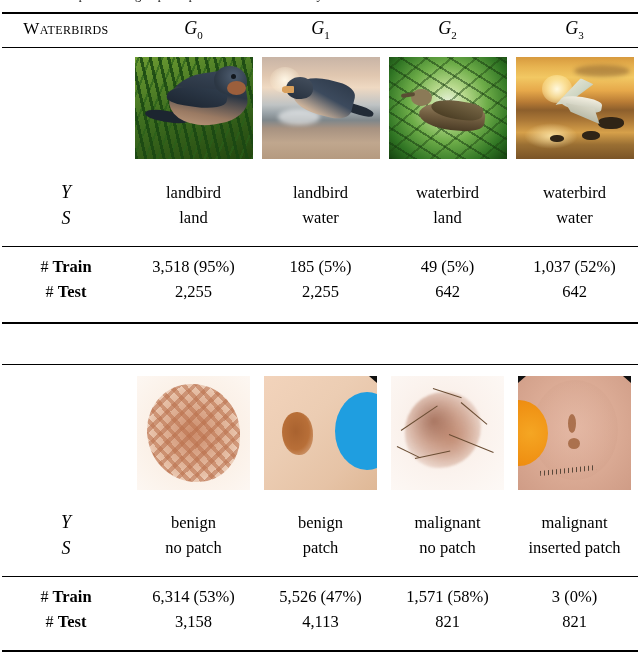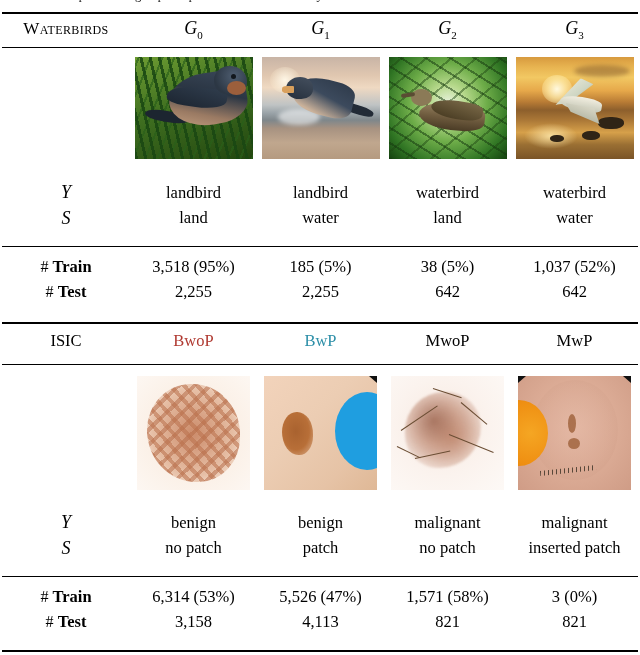--- a/index.html
+++ b/index.html
@@ -474,59 +474,38 @@
 
   <table class="tbl" style="top:257px;">
     <tbody>
         <tr>
       <td class="rowlab">
         <span class="hash">#</span>
         <span class="bold">Train</span>
       </td>
       <td class="col">3,518 (95%)</td>
       <td class="col">185 (5%)</td>
-      <td class="col">38 (5%)</td>
+      <td class="col">49 (5%)</td>
       <td class="col">1,037 (52%)</td>
     </tr>
     <tr style="height:30px;">
       <td class="rowlab">
         <span class="hash">#</span>
         <span class="bold">Test</span>
       </td>
       <td class="col">2,255</td>
       <td class="col">2,255</td>
       <td class="col">642</td>
       <td class="col">642</td>
     </tr>
   </tbody>
     </table>
 
   <div class="rule thick" style="top:322px;"></div>
 
-  <table class="tbl" style="top:331px;">
-    <tbody>
-        <tr>
-      <td class="rowlab">
-        <span class="plainlab">ISIC</span>
-      </td>
-      <td class="col">
-        <span style="color:#b03a32">BwoP</span>
-      </td>
-      <td class="col">
-        <span style="color:#2d8fa8">BwP</span>
-      </td>
-      <td class="col">
-        <span>MwoP</span>
-      </td>
-      <td class="col">
-        <span>MwP</span>
-      </td>
-    </tr>
-  </tbody>
-    </table>
 
   <div class="rule thin" style="top:364px;"></div>
 
   <table class="tbl thumbrow" style="top:376px;">
     <tbody>
         <tr>
       <td class="rowlab"></td>
       <td class="col">
         <span class="thumb skin-thumb s0">
           <span class="lesion"></span>

